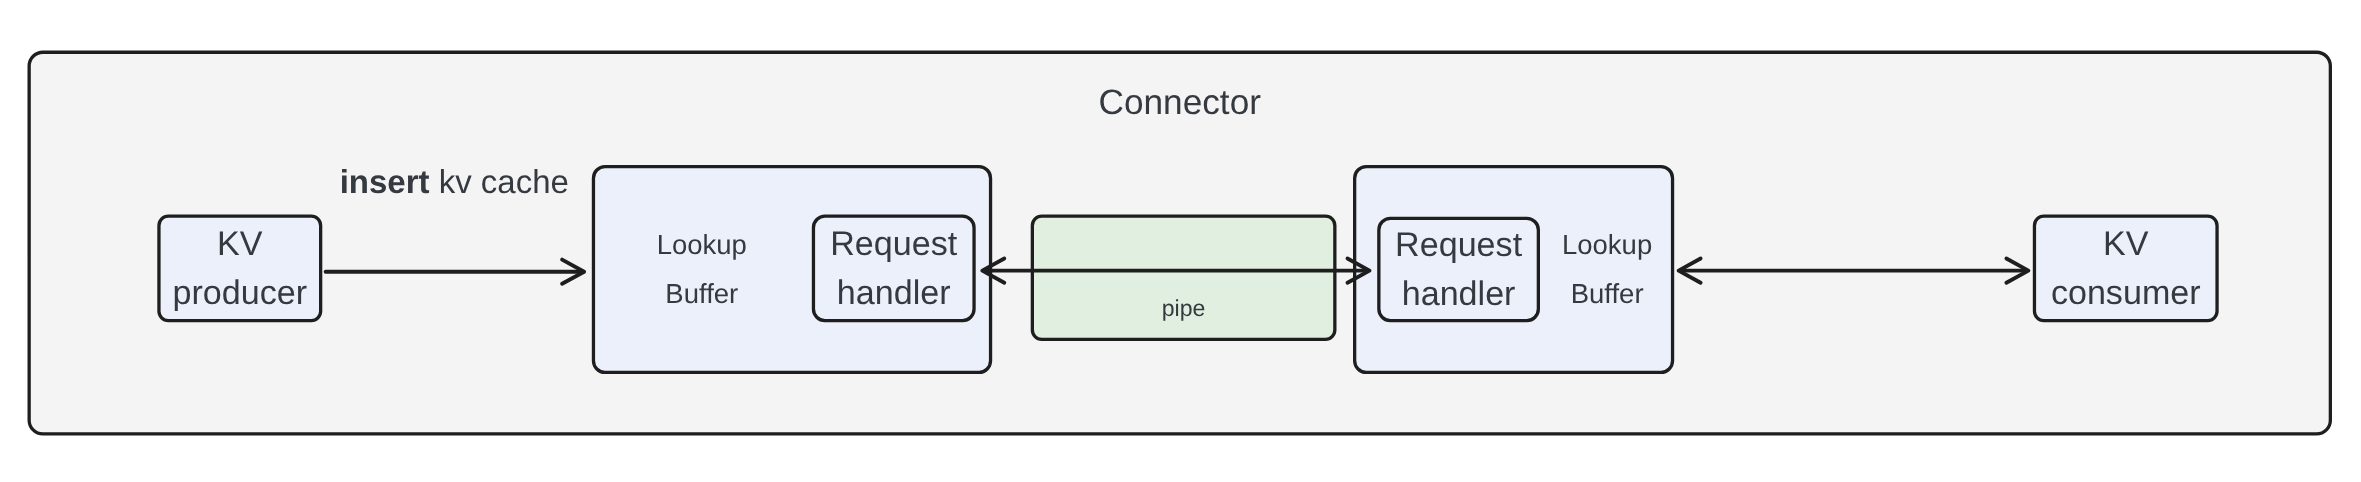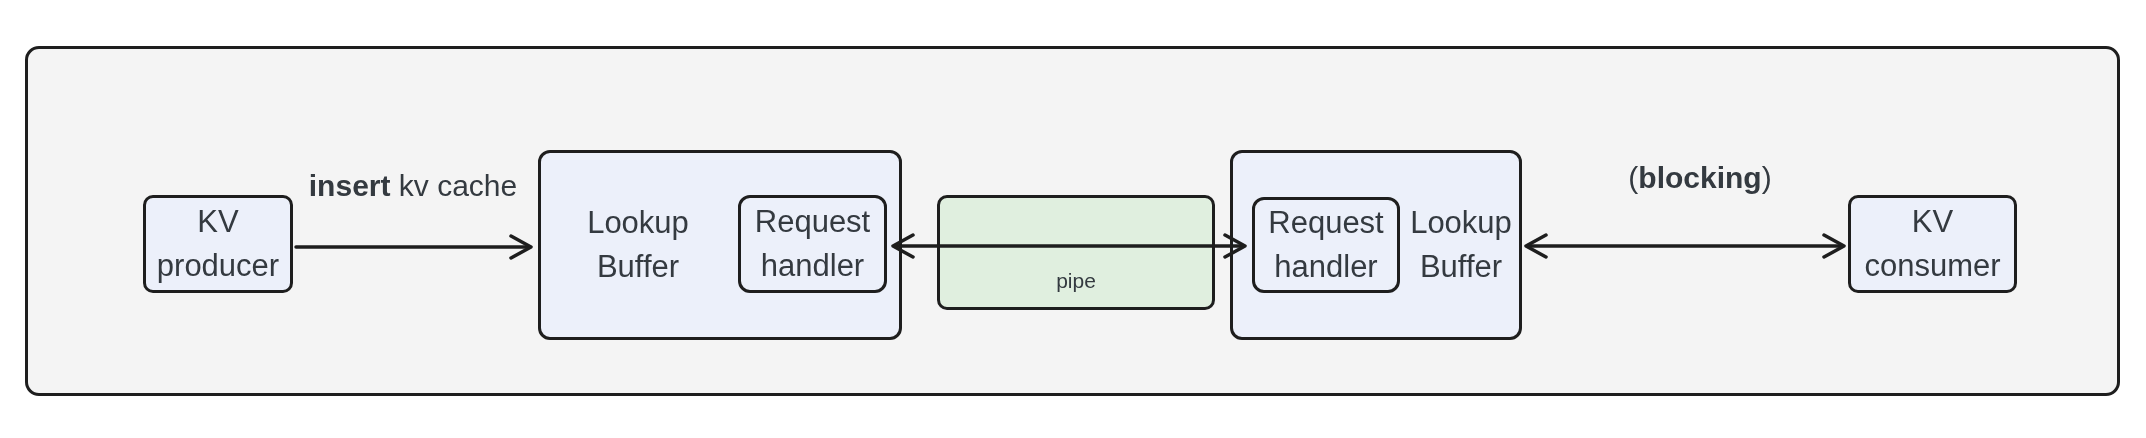--- a/index.html
+++ b/index.html
@@ -55,54 +55,55 @@
     text-align:center;font-size:21px;line-height:44px;
     white-space:normal;
   }
   .lookup-right{left:1230px;top:150px;width:292px;height:190px;}
   .request-right{left:1252px;top:197px;width:148px;height:96px;}
   .kv-consumer{left:1848px;top:195px;width:169px;height:98px;}
   .gap-label{
     position:absolute;
     display:flex;align-items:center;justify-content:center;
     text-align:center;
-    font-size:31px;line-height:44px;
+    font-size:25px;line-height:44px;
     white-space:pre-line;
     color:var(--text);
   }
   .lookup-left-label{left:538px;top:150px;width:200px;height:190px;}
   .lookup-right-label{left:1400px;top:150px;width:122px;height:190px;}
   .edge-label{
     position:absolute;
     text-align:center;
     font-size:30px;line-height:45px;
     color:var(--text);
   }
   .edge-label b{font-weight:700;}
-  .insert-label{left:253px;top:163px;width:320px;}
+  .insert-label{left:253px;top:143px;width:320px;}
   .drop-label{left:1530px;top:155px;width:340px;}
   svg.arrows{
     position:absolute;left:0;top:0;width:2146px;height:438px;
     pointer-events:none;
   }
   svg.arrows .arrow{
     stroke:var(--stroke);
     stroke-width:3.5;
     fill:none;
     stroke-linecap:round;
     stroke-linejoin:round;
   }
 </style>
 </head>
 <body>
 
 <div class="canvas">
 
   <div class="connector"></div>
 
+  <div class="title">Connector</div>
 
   <div class="node r10 kv-producer">KV
 producer</div>
 
   <div class="node r12 lookup-left"></div>
   <div class="gap-label lookup-left-label">Lookup
 Buffer</div>
   <div class="node r12 request-left">Request
 handler</div>
 
@@ -117,21 +118,20 @@
 handler</div>
 
   <div class="node r10 kv-consumer">KV
 consumer</div>
 
   <div class="edge-label insert-label">
     <div><b>insert</b><span> kv cache</span></div>
   </div>
 
   <div class="edge-label drop-label">
-    <div><span>(</span><b>blocking</b><span>)</span></div>
   </div>
 
   <svg class="arrows" viewBox="0 0 2146 438" xmlns="http://www.w3.org/2000/svg">
 
     <g>
       <line class="arrow" x1="296" y1="247" x2="530" y2="247"></line>
       <polyline class="arrow" points="511,236 531,247 511,258"></polyline>
     </g>
 
     <g>

